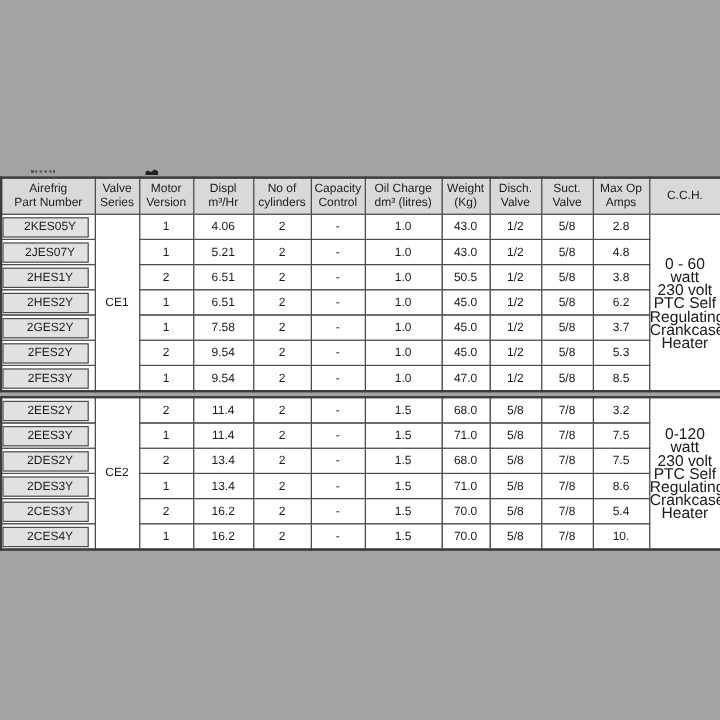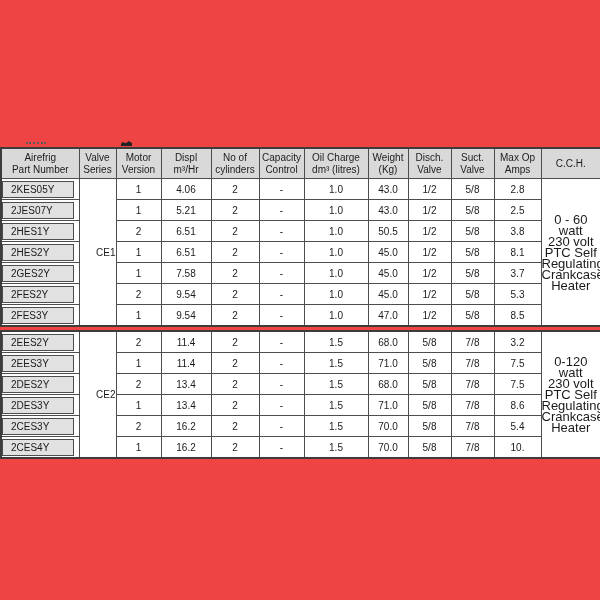--- a/index.html
+++ b/index.html
@@ -5,21 +5,21 @@
   html, body { margin: 0; padding: 0; }
   body {
     width: 600px; height: 600px;
     background: #ffffff;
     font-family: "Liberation Sans", sans-serif;
     color: #1a1a1a;
   }
   .sheet {
     position: relative;
     width: 600px; height: 600px;
-    background: #ef4444;
+    background: #a3a3a3;
     overflow: hidden;
   }
 
   
   .frag-dots {
     position: absolute; left: 26px; top: 142px;
     width: 20px; height: 3px;
     border-top: 2px dotted #5a5a5a;
   }
   .frag-blob {
@@ -60,26 +60,26 @@
     background: #ffffff;
     vertical-align: middle;
   }
   td.part-cell { padding: 0; }
   .part-box {
     background: #e1e1e1;
     border: 1px solid #4d4d4d;
     height: 15px;
     line-height: 15px;
     margin: 0 5px 0 0;
-    text-align: left;
+    text-align: center;
     padding-left: 8px;
     font-size: 10px;
     white-space: nowrap;
   }
-  td.series-cell { font-size: 10px; text-align: right; }
+  td.series-cell { font-size: 10px; }
   td.cch-cell {
     font-size: 13px;
     line-height: 11px;
     white-space: pre-line;
     vertical-align: middle;
   }
 </style>
 </head>
 <body>
 
@@ -157,21 +157,21 @@
             <div class="part-box">2JES07Y</div>
           </td>
         <td>1</td>
         <td>5.21</td>
         <td>2</td>
         <td>-</td>
         <td>1.0</td>
         <td>43.0</td>
         <td>1/2</td>
         <td>5/8</td>
-        <td>2.5</td>
+        <td>4.8</td>
       </tr>
       <tr>
         <td class="part-cell">
             <div class="part-box">2HES1Y</div>
           </td>
         <td>2</td>
         <td>6.51</td>
         <td>2</td>
         <td>-</td>
         <td>1.0</td>
@@ -185,21 +185,21 @@
             <div class="part-box">2HES2Y</div>
           </td>
         <td>1</td>
         <td>6.51</td>
         <td>2</td>
         <td>-</td>
         <td>1.0</td>
         <td>45.0</td>
         <td>1/2</td>
         <td>5/8</td>
-        <td>8.1</td>
+        <td>6.2</td>
       </tr>
       <tr>
         <td class="part-cell">
             <div class="part-box">2GES2Y</div>
           </td>
         <td>1</td>
         <td>7.58</td>
         <td>2</td>
         <td>-</td>
         <td>1.0</td>

